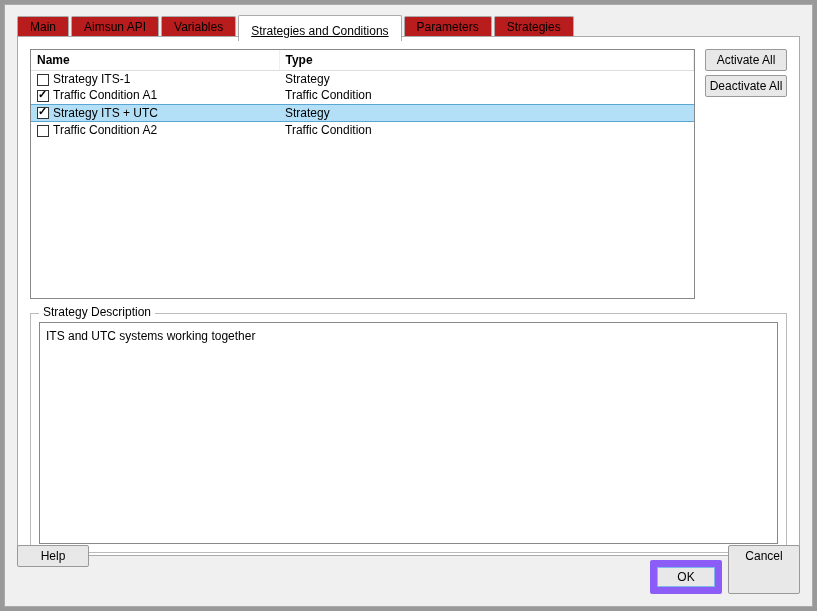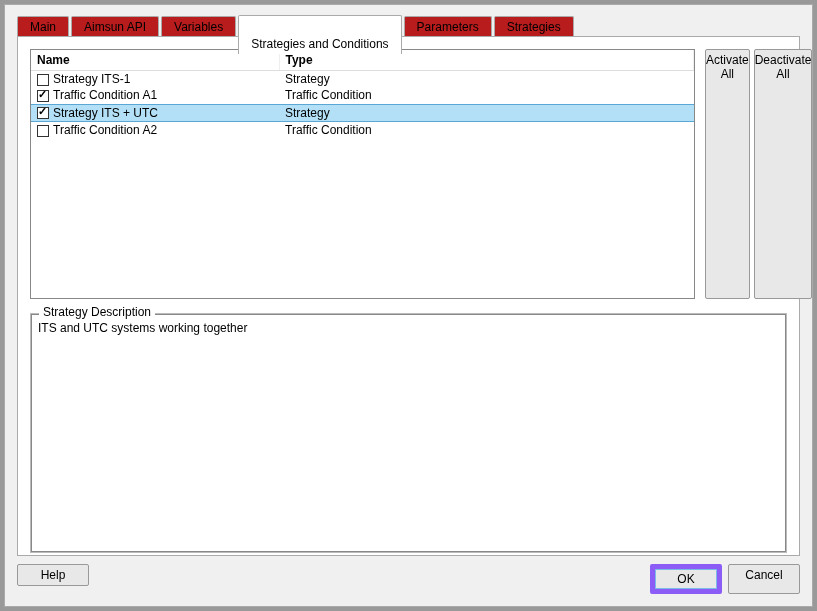--- a/index.html
+++ b/index.html
@@ -31,22 +31,23 @@
     background: #b91c1c;
     margin-right: 2px;
     border-radius: 2px 2px 0 0;
     cursor: default;
     position: relative;
     top: 1px;
   }
   .tab.active {
     background: #fff;
     z-index: 2;
-    padding-top: 21px;
+    padding-top: 8px;
     top: 0;
+    text-decoration: underline;
   }
   .tab-panel {
     position: absolute;
     left: 12px; right: 12px; top: 31px; bottom: 50px;
     background: #fff;
     border: 1px solid #aaa;
     padding: 12px;
   }
   .upper {
     display: flex;
@@ -94,40 +95,42 @@
   .chk.checked::after {
     content: "✓";
     position: absolute;
     left: 0; top: -3px;
     font-size: 11px;
     font-weight: bold;
     color: #000;
   }
   .side-btns {
     display: flex;
-    flex-direction: row;
+    flex-direction: column;
     gap: 4px;
     width: 82px;
   }
   .btn {
     border: 1px solid #999;
     background: #e8e8e8;
     padding: 3px 0;
     text-align: center;
     cursor: default;
     border-radius: 2px;
     font-size: 12px;
   }
   .btn.primary {
-    border: 5px solid #8b5cf6;
+    border: 7px solid #8b5cf6;
     box-shadow: 0 0 0 1px #7ab9e8 inset;
+    margin-top: 15px;
   }
   .fieldset {
     margin-top: 14px;
     border: 1px solid #bbb;
+    padding: 8px;
     position: relative;
     height: 240px;
   }
   .fieldset-label {
     position: absolute;
     top: -9px;
     left: 8px;
     background: #fff;
     padding: 0 4px;
   }

